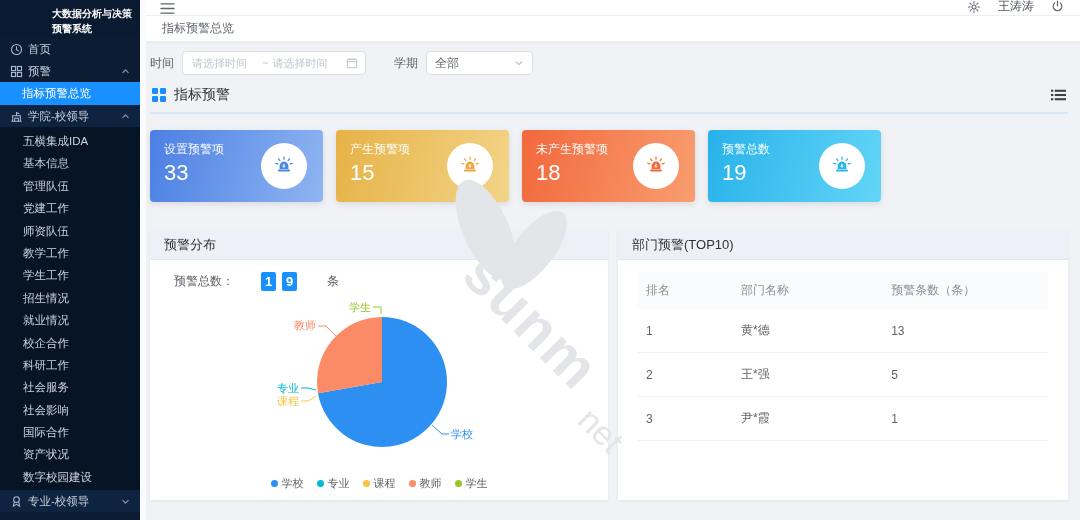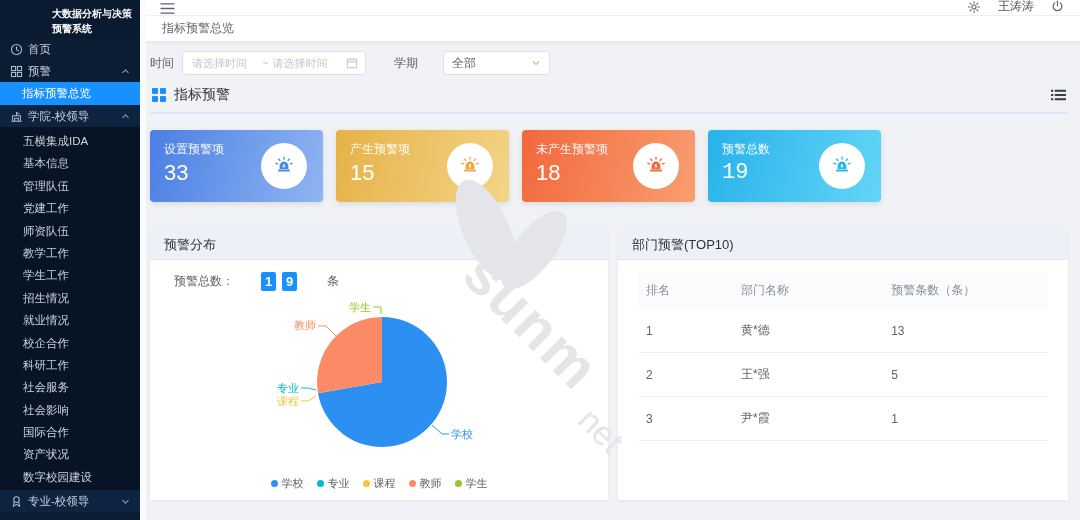--- a/index.html
+++ b/index.html
@@ -35,21 +35,21 @@
   .filter-label{margin-right:8px;}
   .date-range{width:184px;height:24px;background:#fff;border:1px solid #dcdfe6;border-radius:4px;
     display:flex;align-items:center;padding:0 7px;box-sizing:border-box;}
   .date-range input{border:none;outline:none;width:66px;font-size:11px;color:#606266;background:transparent;text-align:left;}
   .date-range input::placeholder{color:#c0c4cc;}
   .range-sep{margin:0 2px;color:#c0c4cc;font-size:11px;}
   .cal-icon{margin-left:auto;display:flex;}
   .term-wrap{margin-left:28px;display:flex;align-items:center;}
   .select{width:107px;height:24px;background:#fff;border:1px solid #dcdfe6;border-radius:4px;
     display:flex;align-items:center;justify-content:space-between;padding:7px 8px;box-sizing:border-box;
-    font-size:12px;color:#606266;margin-left:25px;cursor:pointer;}
+    font-size:12px;color:#606266;margin-left:8px;cursor:pointer;}
   
   .section-head{display:flex;align-items:center;margin-top:11px;padding:0 2px 8px 2px;border-bottom:2px solid #d9e8f9;}
   .grid-icon{display:grid;grid-template-columns:6px 6px;grid-gap:2px;margin-right:8px;}
   .grid-icon i{width:6px;height:6px;background:#1890ff;border-radius:1px;}
   .section-title{font-size:14px;color:#303133;}
   .list-icon{margin-left:auto;display:flex;cursor:pointer;}
   
   .cards{display:flex;gap:13px;margin-top:16px;}
   .card{width:173px;height:72px;border-radius:4px;position:relative;color:#fff;
     padding:11px 14px;box-sizing:border-box;box-shadow:0 2px 6px rgba(0,0,0,.10);}
@@ -300,21 +300,21 @@
                   <line x1="6" y1="4.3" x2="7.5" y2="6"></line>
                   <line x1="18" y1="4.3" x2="16.5" y2="6"></line>
                   <line x1="3" y1="9.2" x2="5.2" y2="9.8"></line>
                   <line x1="21" y1="9.2" x2="18.8" y2="9.8"></line>
                 </g>
                 <path d="M11.4 10.2l-1.2 2.4h1.7l-1 2.5 2.9-3.1h-1.6l1.1-1.8z" fill="#fff"></path>
               </svg>
           </span>
         </div>
       </div>
-      <div class="card" style="background: linear-gradient(105deg, rgb(40, 178, 234) 0%, rgb(99, 213, 247) 100%); font-family: Liberation Mono, monospace;">
+      <div class="card" style="background: linear-gradient(105deg, rgb(40, 178, 234) 0%, rgb(99, 213, 247) 100%);">
         <div class="card-label">预警总数</div>
         <div class="card-value">19</div>
         <div class="card-circle">
           <span class="siren" style="display: flex; color: rgb(41, 182, 232);">
             <svg width="22" height="22" viewBox="0 0 24 24">
                 <path fill="currentColor" d="M12 7.2a4.8 4.8 0 0 0-4.8 4.8v3.2h9.6V12A4.8 4.8 0 0 0 12 7.2z"></path>
                 <rect x="5.4" y="15.8" width="13.2" height="2.3" rx="1.1" fill="currentColor"></rect>
                 <g stroke="currentColor" stroke-width="1.4" stroke-linecap="round">
                   <line x1="12" y1="2.2" x2="12" y2="4.5"></line>
                   <line x1="6" y1="4.3" x2="7.5" y2="6"></line>

